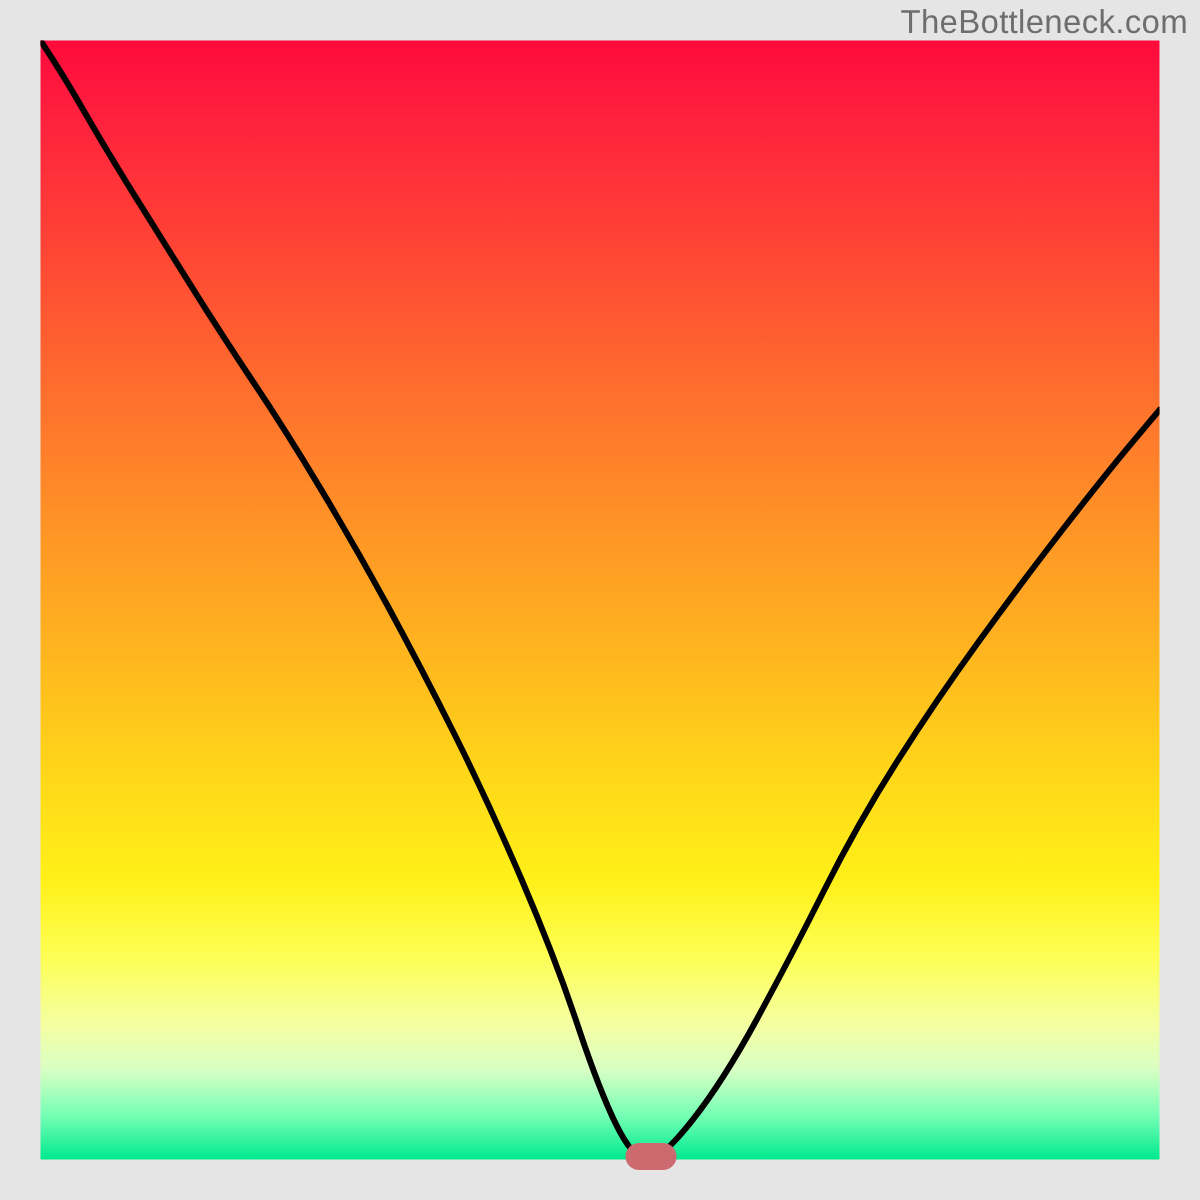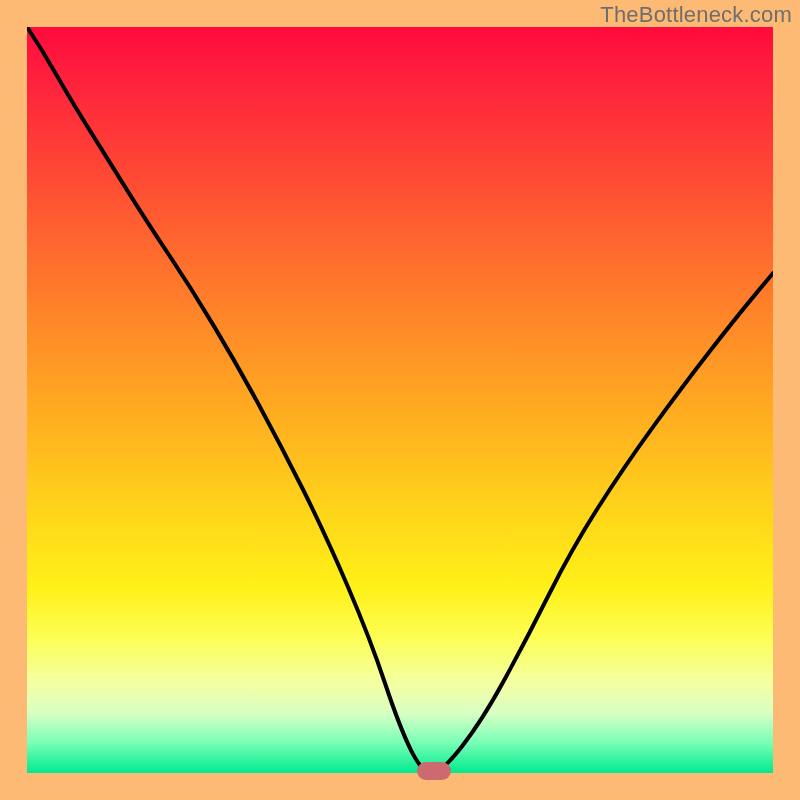--- a/index.html
+++ b/index.html
@@ -8,21 +8,21 @@
     width: 800px;
     height: 800px;
     background: #000;
     overflow: hidden;
     font-family: Arial, Helvetica, sans-serif;
   }
   .frame {
     position: relative;
     width: 800px;
     height: 800px;
-    background: #fdba74;
+    background: #e5e5e5;
   }
   .watermark {
     position: absolute;
     top: 2px;
     right: 8px;
     color: #6e6e6e;
     font-size: 22px;
     font-weight: 500;
     letter-spacing: 0.2px;
     z-index: 10;

